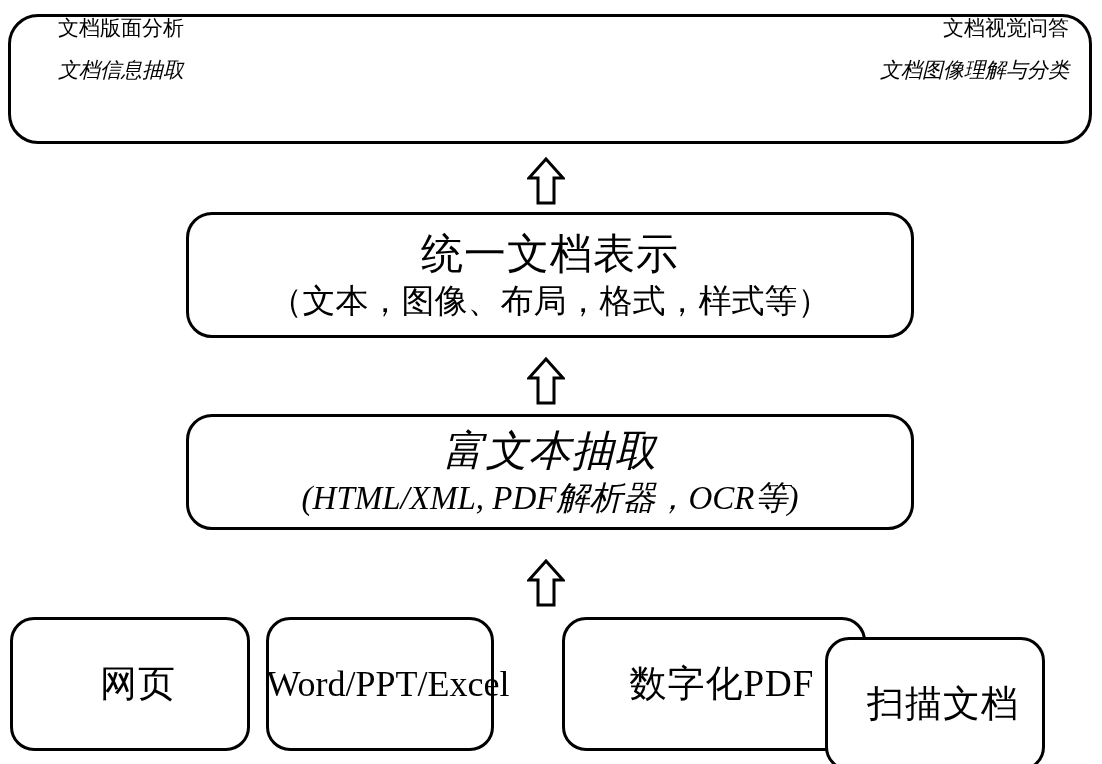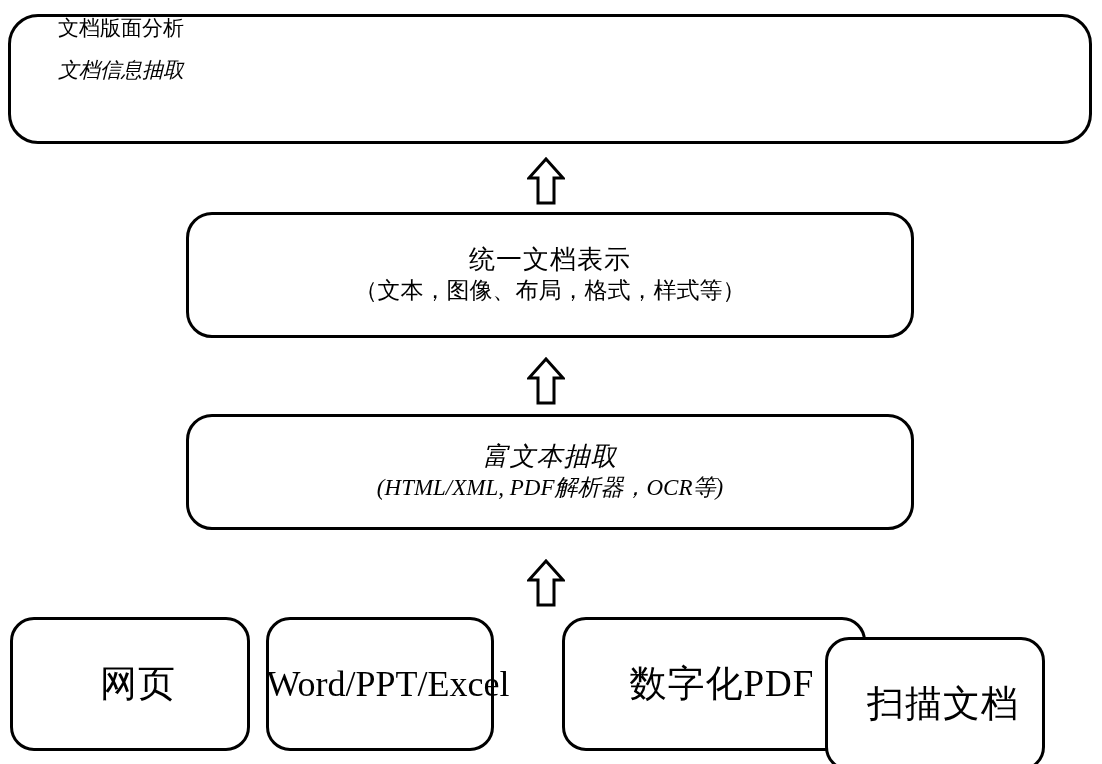--- a/index.html
+++ b/index.html
@@ -80,22 +80,22 @@
     top: 414px;
     width: 728px;
     height: 116px;
     font-style: italic;
   }
   .stack-text {
     font-family: "Liberation Serif", "DejaVu Serif", serif;
     text-align: center;
     line-height: 1.25;
   }
-  .stack-line-1 { font-size: 26px; letter-spacing: 1px; }
-  .stack-line-2 { font-size: 23px; letter-spacing: 0px; }
+  .stack-line-1 { font-size: 42px; letter-spacing: 1px; }
+  .stack-line-2 { font-size: 33px; letter-spacing: 0px; }
 
   
   .source-box {
     top: 617px;
     height: 134px;
     border-radius: 24px;
     padding-left: 16px;
   }
   #box-web      { left: 10px;  width: 240px; }
   #box-office   { left: 266px; width: 228px; }
@@ -128,20 +128,24 @@
 
   <div class="box" id="box-intelligence">
     <div class="banner-inner">
 
       <div class="banner-side left">
         <div class="side-line">文档版面分析</div>
         <div class="side-line">文档信息抽取</div>
       </div>
 
 
+      <div class="banner-side right">
+        <div class="side-line">文档视觉问答</div>
+        <div class="side-line">文档图像理解与分类</div>
+      </div>
 
     </div>
   </div>
 
   <div class="arrow-up" id="arrow-top">
     <svg viewBox="0 0 38 48" xmlns="http://www.w3.org/2000/svg">
       <polygon points="19,2 36,21 27,21 27,46 11,46 11,21 2,21" fill="#ffffff" stroke="#000000" stroke-width="3" stroke-linejoin="miter"></polygon>
     </svg>
   </div>
 

